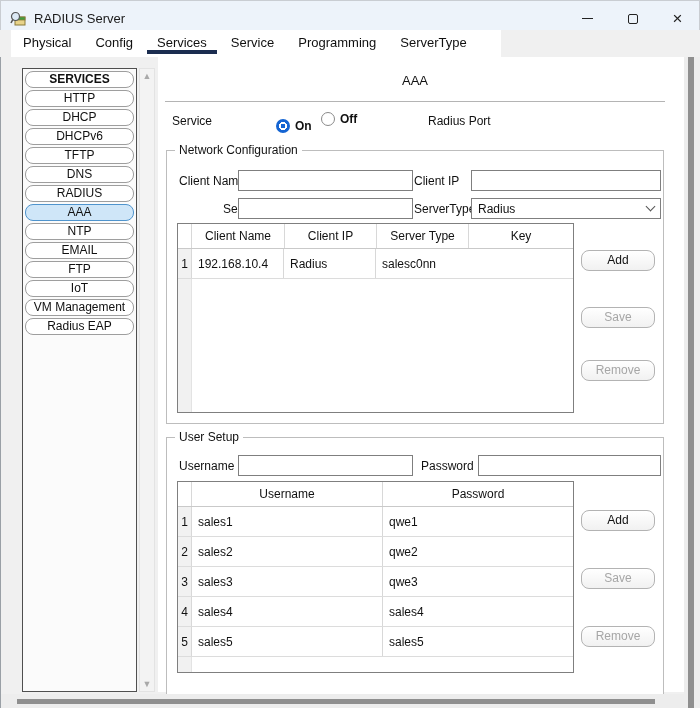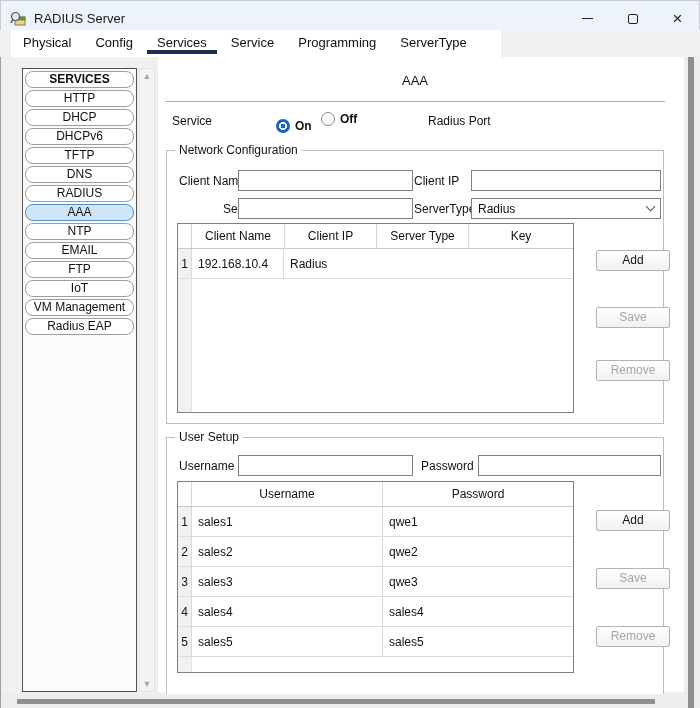--- a/index.html
+++ b/index.html
@@ -88,22 +88,22 @@
   .trow.data { height:30px; border-bottom:1px solid #dcdcdc; }
   .tcell { display:flex; align-items:center; border-right:1px solid #d8d8d8; overflow:hidden; }
   .tcell:last-child { border-right:none; }
   .tcell.h { justify-content:center; }
   .tcell.num { justify-content:center; background:#f1f1f1; font-size:12px; }
   .tcell.d { padding-left:6px; }
   .c-idx { width:14px; flex:0 0 auto; }
   .c-n1 { width:93px; } .c-n2 { width:92px; } .c-n3 { width:92px; } .c-n4 { flex:1; }
   .c-u1 { width:191px; } .c-u2 { flex:1; }
 
-  .btn { position:absolute; left:429px; width:74px; height:21px; border:1px solid #b3b3b3;
-         border-radius:2px; background:linear-gradient(#ffffff,#f1f1f1); text-align:center;
+  .btn { position:absolute; left:414px; width:74px; height:21px; border:1px solid #b3b3b3;
+         border-radius:8px; background:linear-gradient(#ffffff,#f1f1f1); text-align:center;
          line-height:19px; font-size:12px; color:#111; }
   .btn.disabled { color:#a6a6a6; }
 
   
   .vscroll { position:absolute; left:684px; top:57px; width:16px; height:651px; background:#ededed; }
   .vscroll .thumb { position:absolute; left:4px; width:6px; top:0; bottom:0; background:var(--thumb,#8f8f8f); }
   .hscroll { position:absolute; left:1px; right:16px; bottom:0; height:14px; background:#ededed; }
   .hscroll .thumb { position:absolute; left:16px; width:638px; top:5px; height:5px; background:var(--thumb,#8f8f8f); }
 </style>
 </head>
@@ -199,20 +199,21 @@
           <div class="tcell h c-idx"></div>
           <div class="tcell h c-n1">Client Name</div>
           <div class="tcell h c-n2">Client IP</div>
           <div class="tcell h c-n3">Server Type</div>
           <div class="tcell h c-n4">Key</div>
         </div>
         <div class="trow data">
           <div class="tcell num c-idx">1</div>
           <div class="tcell d c-n2">192.168.10.4</div>
           <div class="tcell d c-n3">Radius</div>
+          <div class="tcell d c-n4">salesc0nn</div>
         </div>
       </div>
 
       <div class="btn" style="top:99px;">Add</div>
       <div class="btn disabled" style="top:156px;">Save</div>
       <div class="btn disabled" style="top:209px;">Remove</div>
     </div>
 
     <div class="gbox user">
       <div class="legend">User Setup</div>

